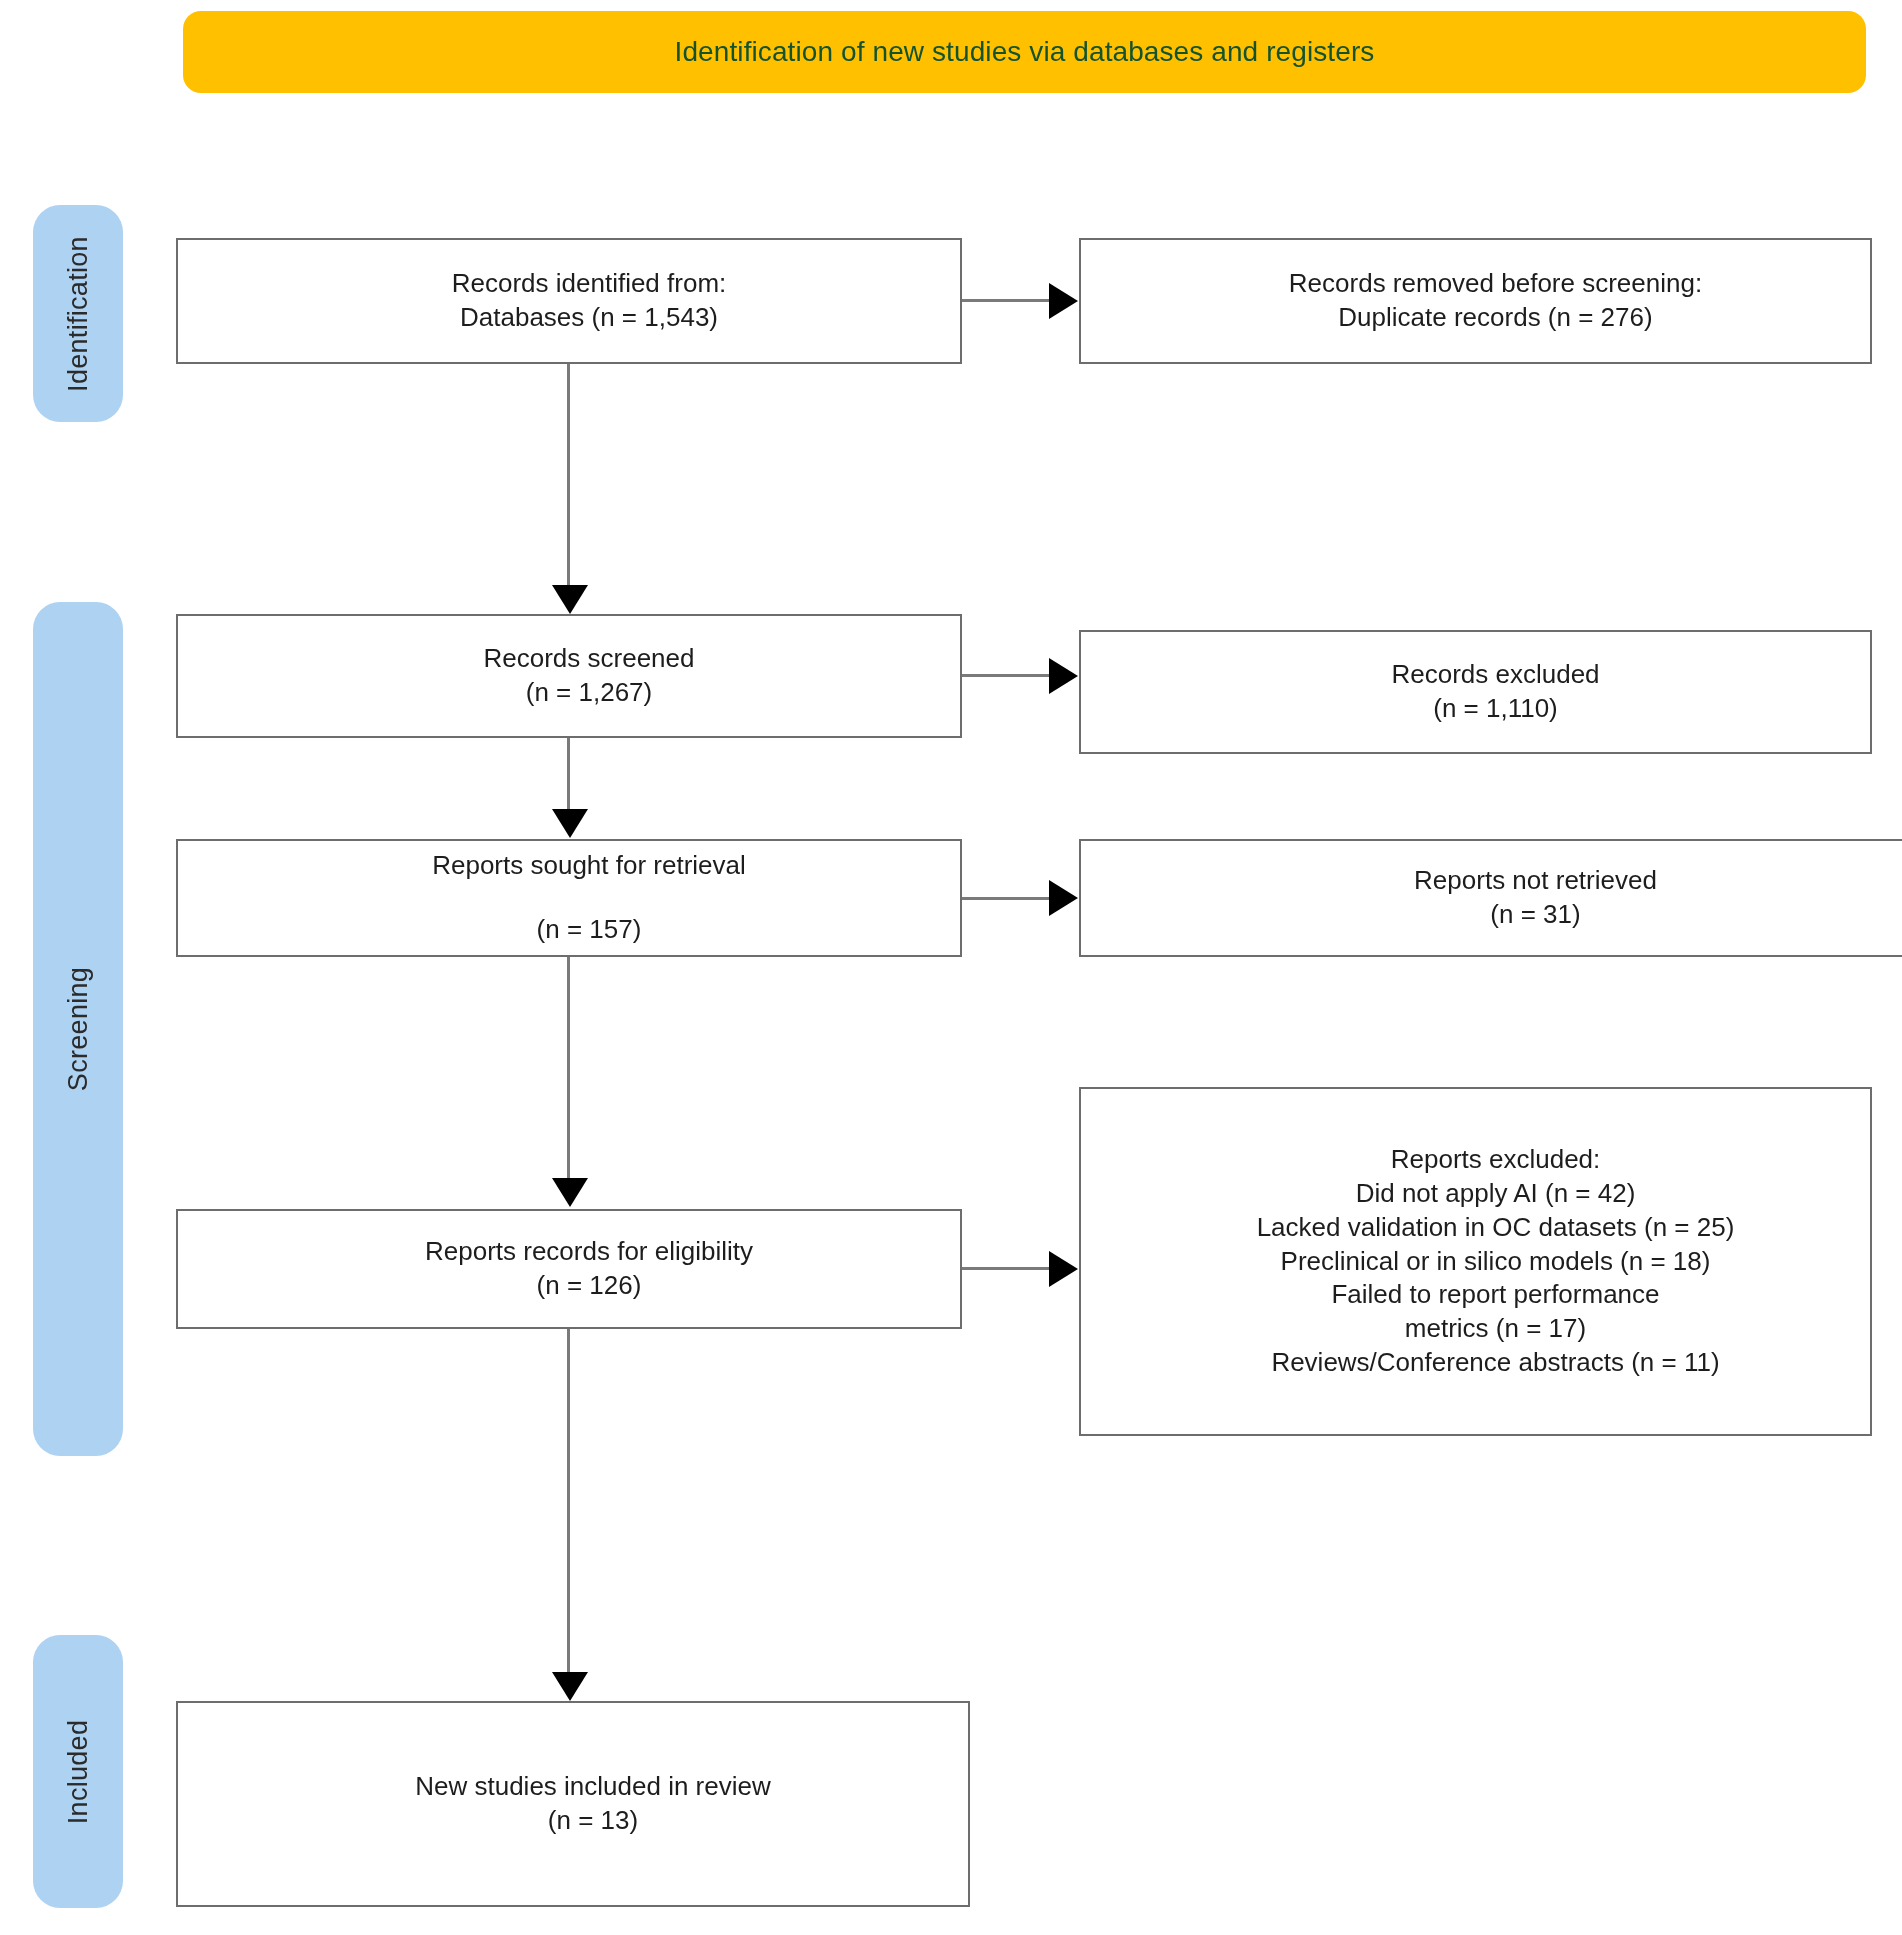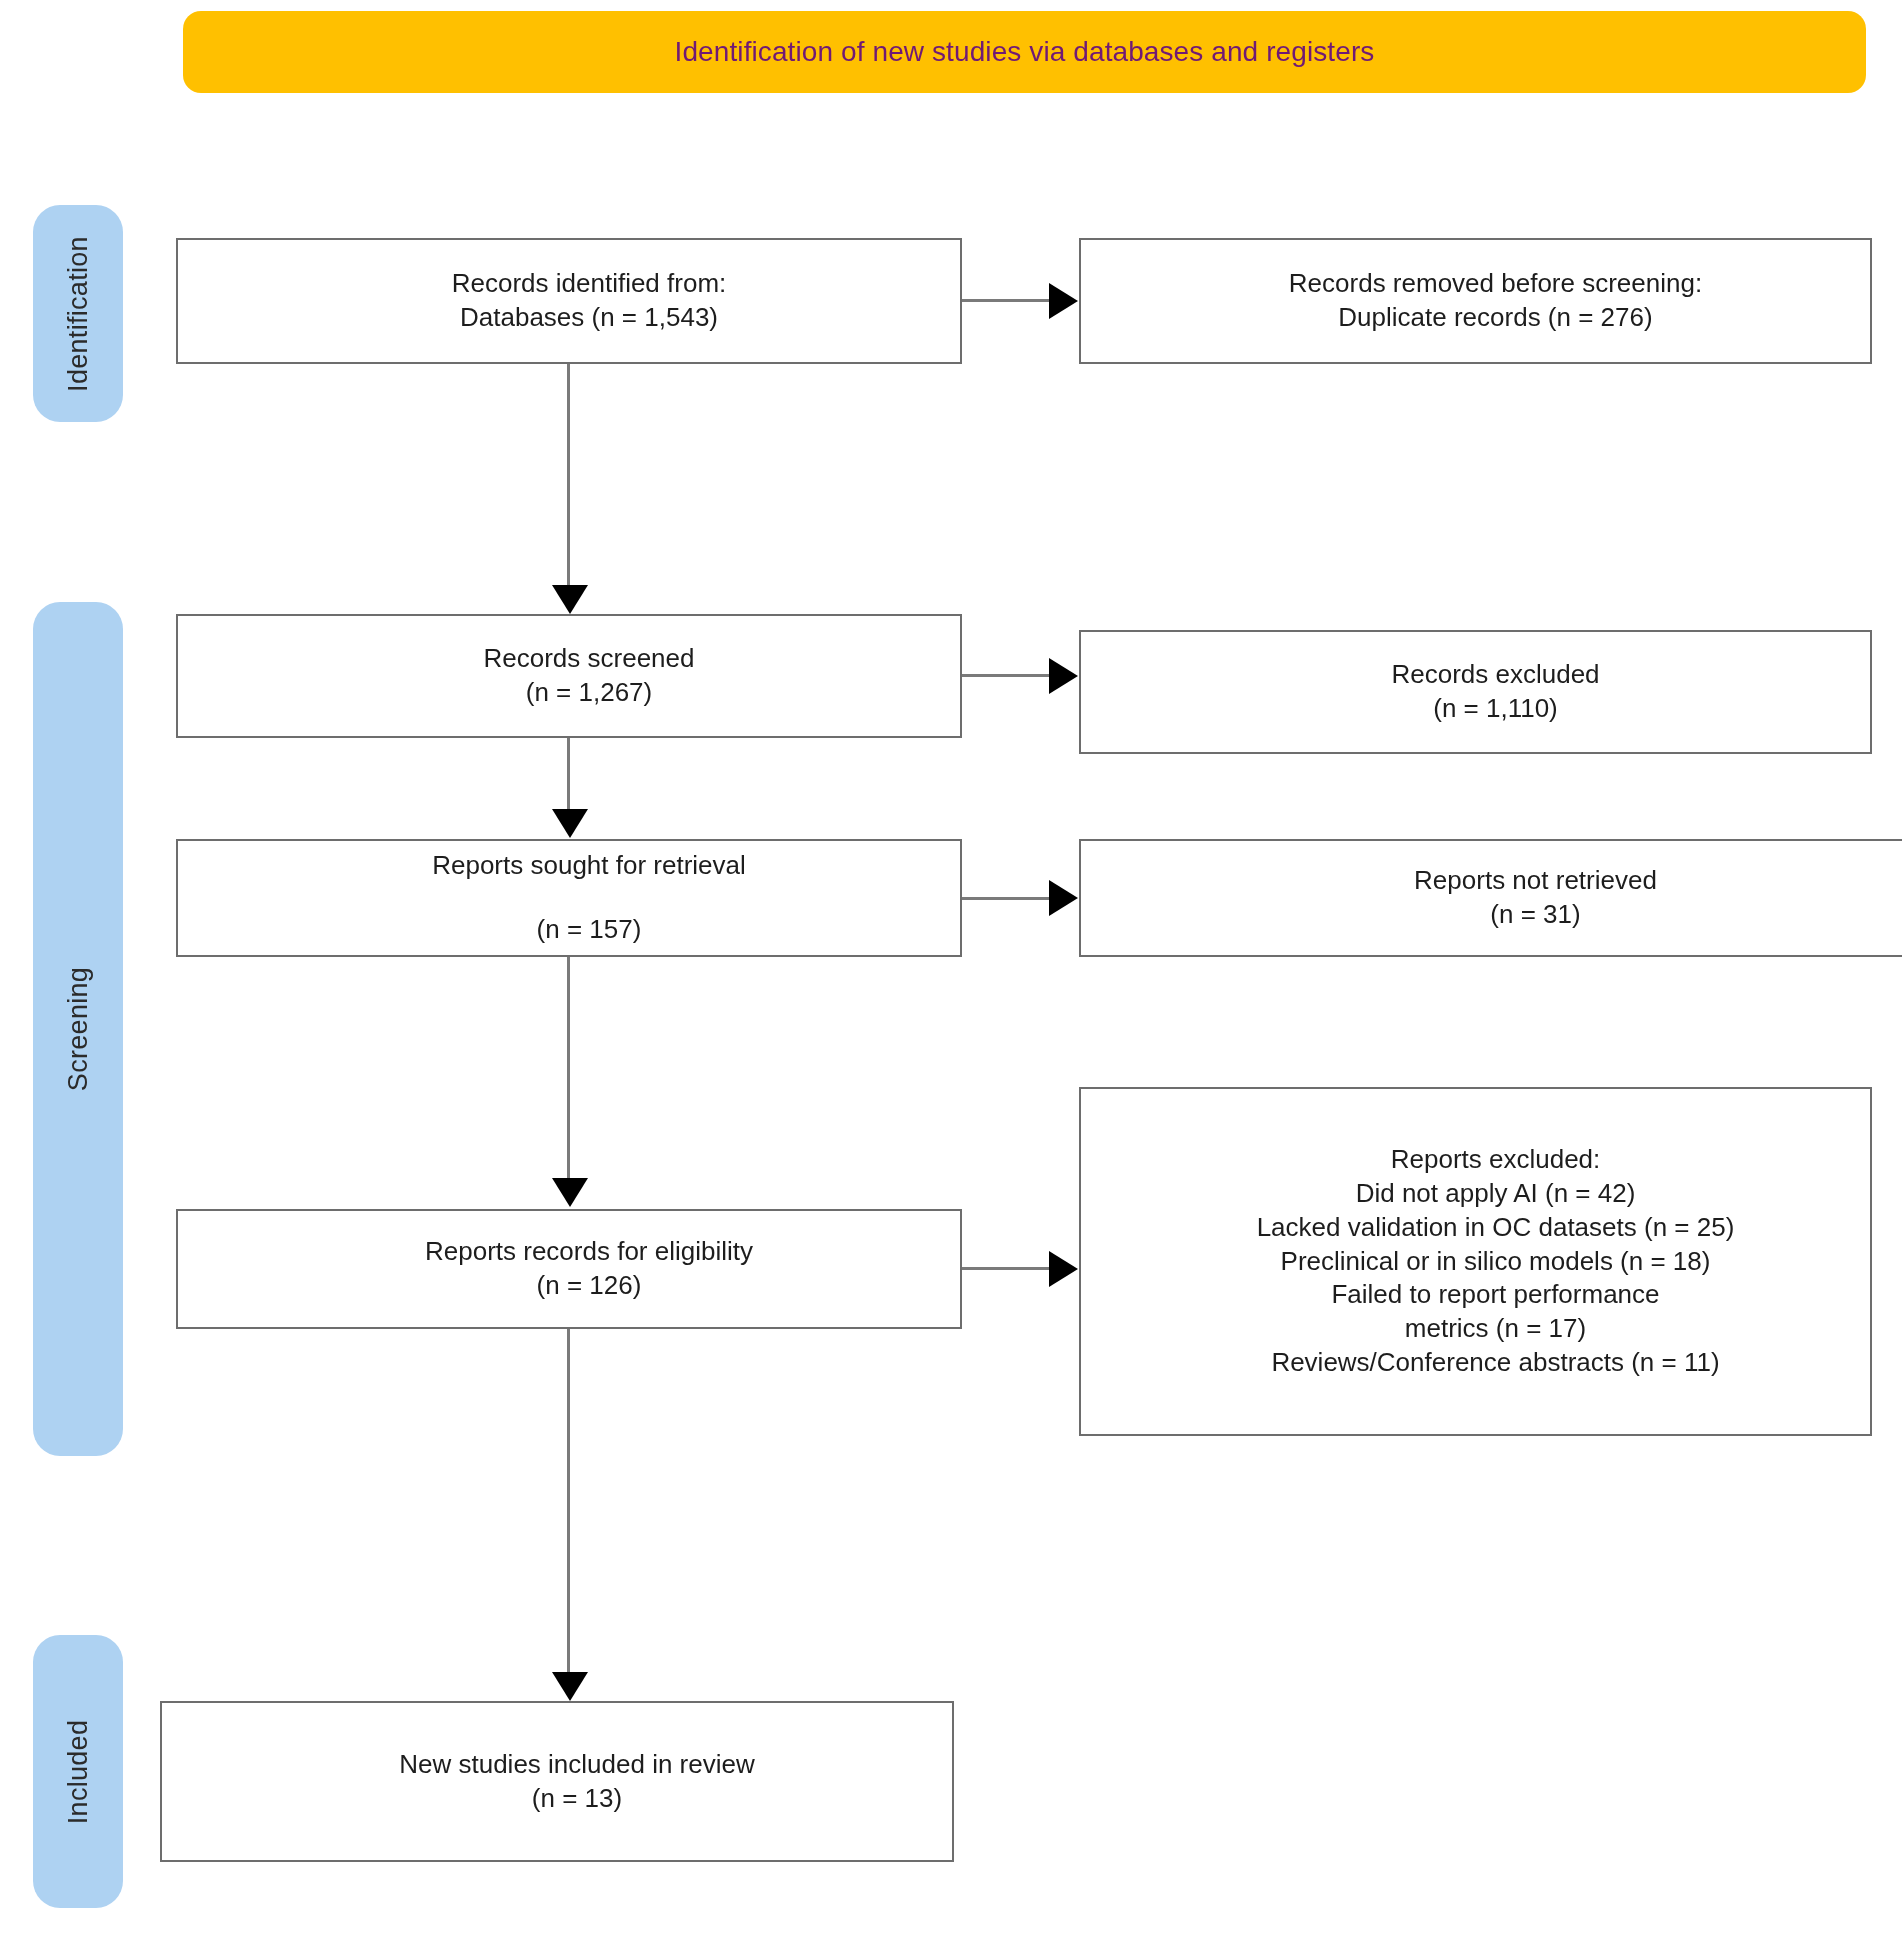--- a/index.html
+++ b/index.html
@@ -28,21 +28,21 @@
     width: 1683px;
     height: 82px;
     background: #FFC000;
     border-radius: 18px;
     display: flex;
     align-items: center;
     justify-content: center;
   }
   .banner-text {
     font-size: 28px;
-    color: #701a75;
+    color: #14532d;
     letter-spacing: 0.1px;
     white-space: nowrap;
   }
 
   
   .pill {
     position: absolute;
     background: #AED2F2;
     border-radius: 27px;
     left: 33px;
@@ -83,21 +83,21 @@
     text-align: center;
     white-space: nowrap;
   }
   .box.multi .box-line { line-height: 1.30; }
 
   
   #box-identified  { left: 176px;  top: 238px;  width: 786px; height: 126px; }
   #box-screened    { left: 176px;  top: 614px;  width: 786px; height: 124px; }
   #box-sought      { left: 176px;  top: 839px; width: 786px; height: 118px; gap: 30px; }
   #box-assessed    { left: 176px;  top: 1209px; width: 786px; height: 120px; }
-  #box-included    { left: 160px;  top: 1701px; width: 794px; height: 161px; }
+  #box-included    { left: 176px;  top: 1701px; width: 794px; height: 206px; }
 
   
   #box-removed     { left: 1079px; top: 238px;  width: 793px; height: 126px; }
   #box-excluded    { left: 1079px; top: 614px;  width: 793px; height: 124px; margin-top: 16px; }
   #box-notretr     { left: 1079px; top: 839px; width: 873px; height: 118px; }
   #box-repexcluded { left: 1079px; top: 1087px; width: 793px; height: 349px; }
 
   
   .hline {
     position: absolute;

